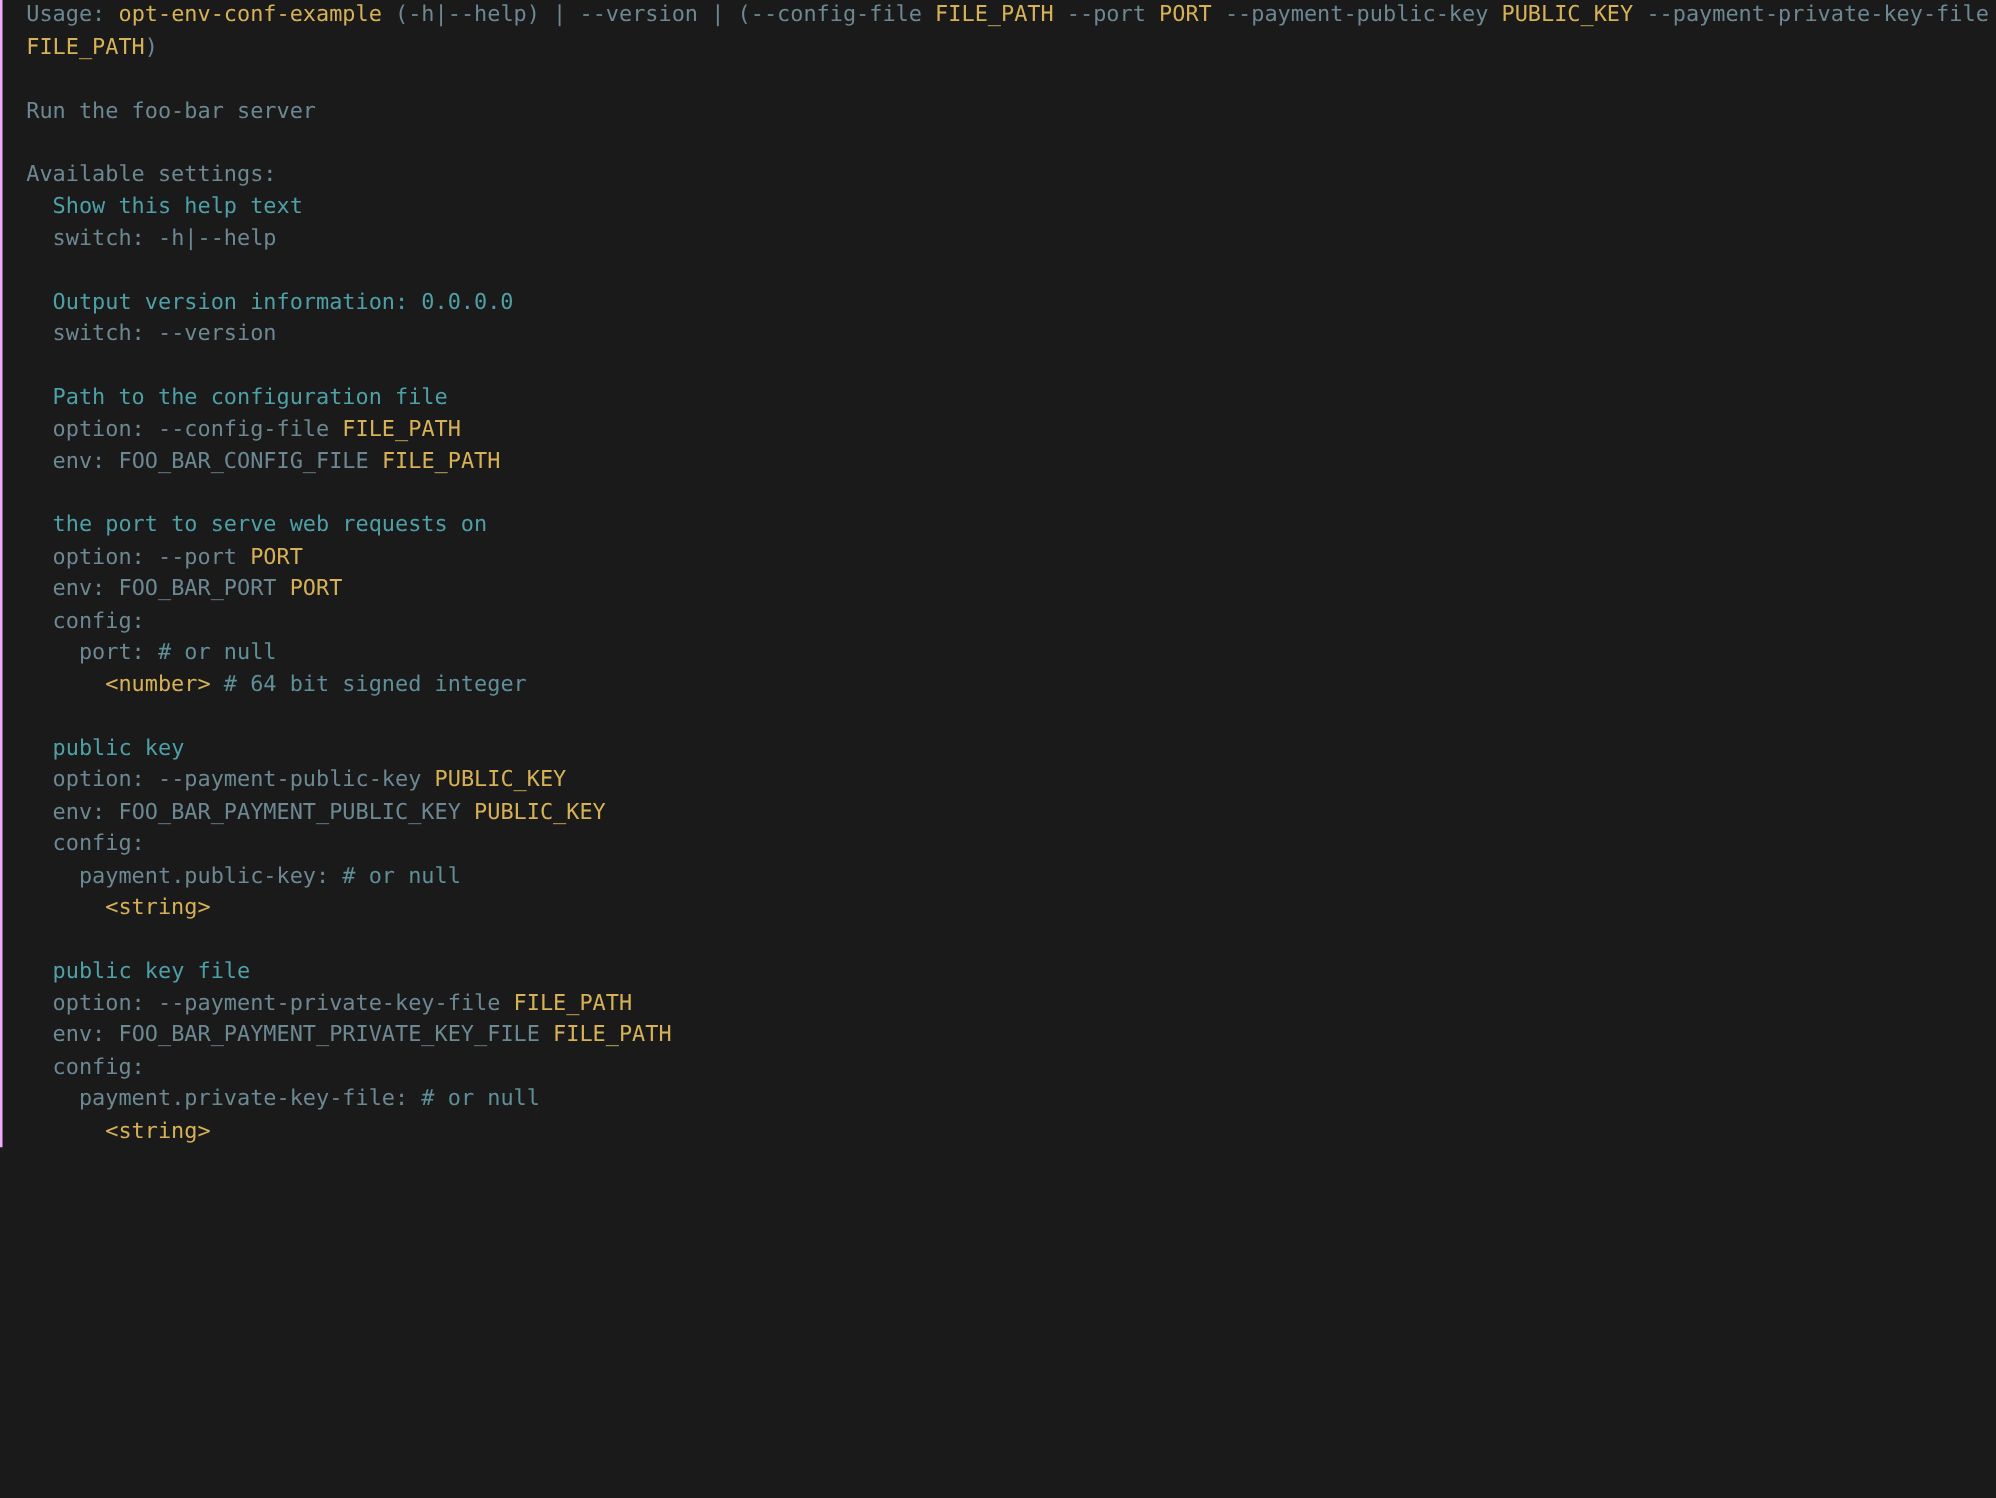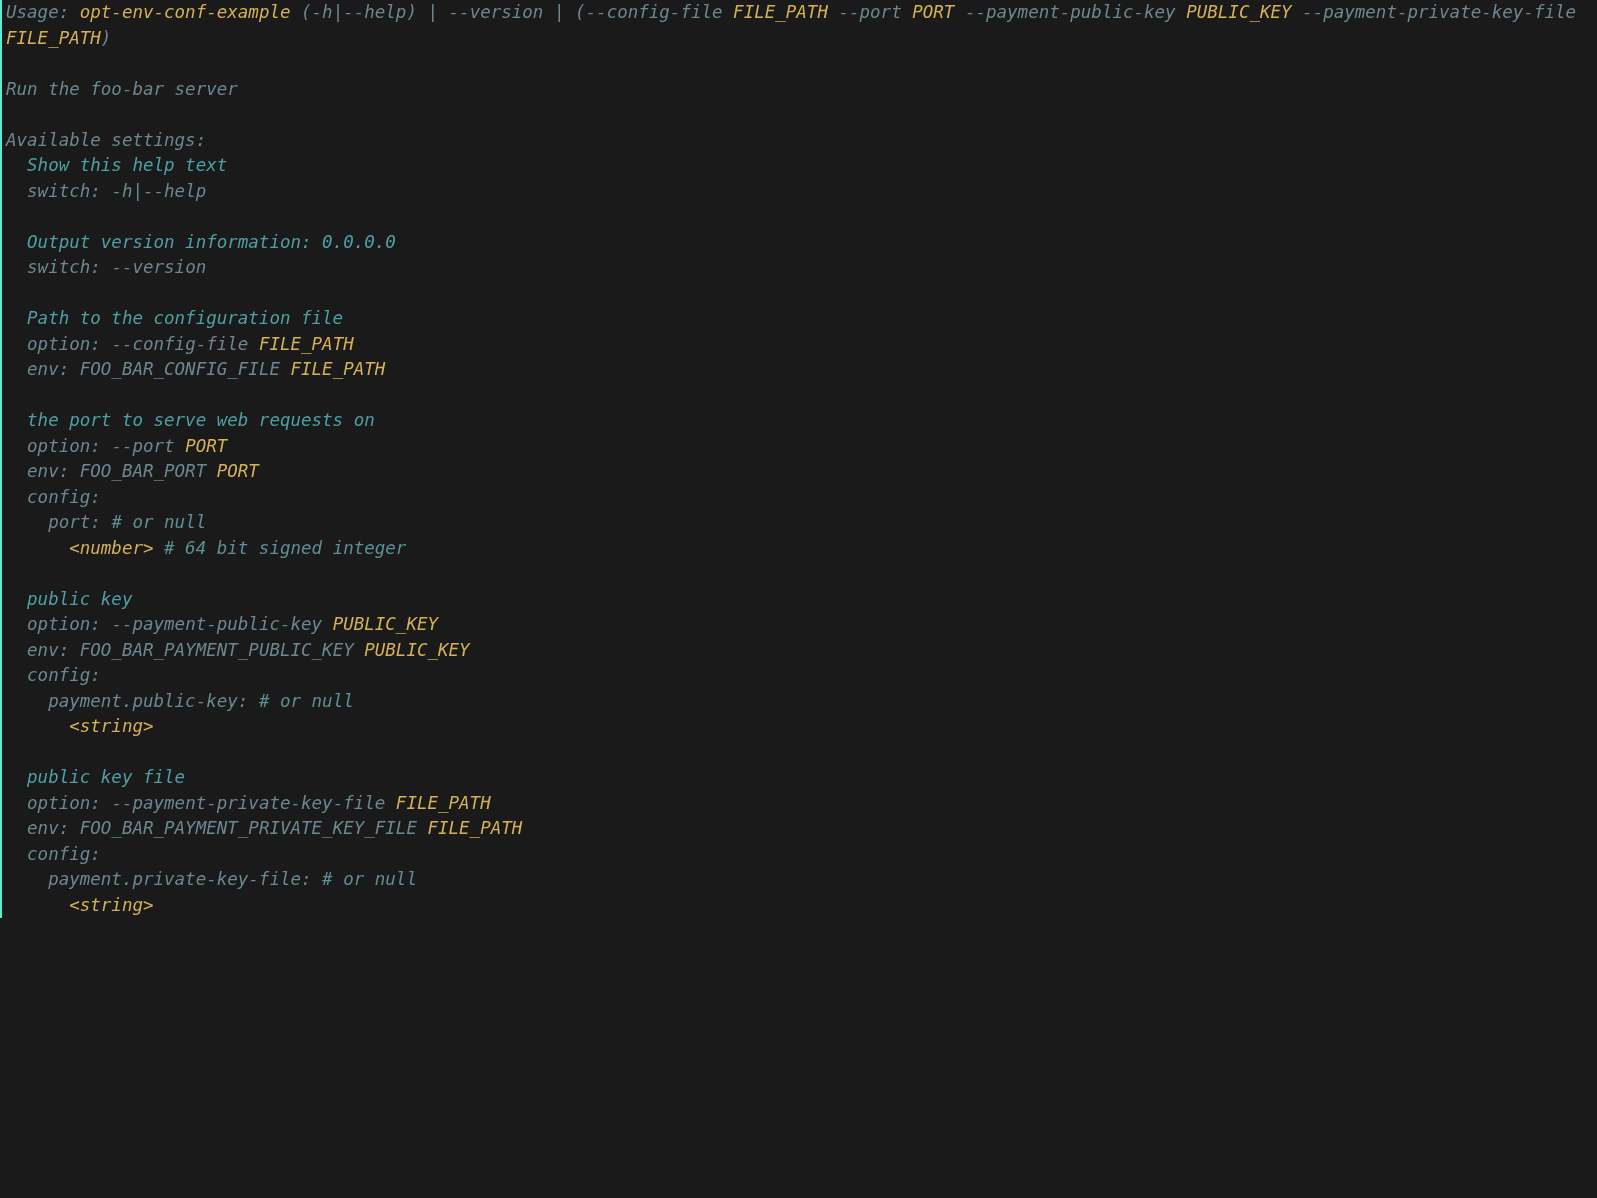--- a/index.html
+++ b/index.html
@@ -16,24 +16,23 @@
     margin: 0;
     padding: 0;
     white-space: pre-wrap;
     word-break: break-all;
   }
   .dim    { color: #6c8893; }
   .teal   { color: #4ea0a7; }
   .yellow { color: #d6b156; }
   .comment{ color: #5f8f97; }
   .gut {
-    border-left: 2px solid #5eead4;
-    padding-left: 4px;
+    border-left: 2px solid #f0abfc;
+    padding-left: 19px;
     box-sizing: border-box;
-    font-style: italic;
   }
 </style>
 </head>
 <body>
 
 <pre class="gut"><span class="dim">Usage: </span><span class="yellow">opt-env-conf-example</span><span class="dim"> (</span><span class="dim">-h</span><span class="dim">|</span><span class="dim">--help</span><span class="dim">) </span><span class="dim">|</span><span class="dim"> </span><span class="dim">--version</span><span class="dim"> </span><span class="dim">|</span><span class="dim"> (</span><span class="dim">--config-file</span><span> </span><span class="yellow">FILE_PATH</span><span> </span><span class="dim">--port</span><span> </span><span class="yellow">PORT</span><span> </span><span class="dim">--payment-public-key</span><span> </span><span class="yellow">PUBLIC_KEY</span><span> </span><span class="dim">--payment-private-key-file</span><span> </span><span class="yellow">FILE_PATH</span><span class="dim">)</span>
 
 <span class="dim">Run the foo-bar server</span>
 
 <span class="dim">Available settings:</span>

